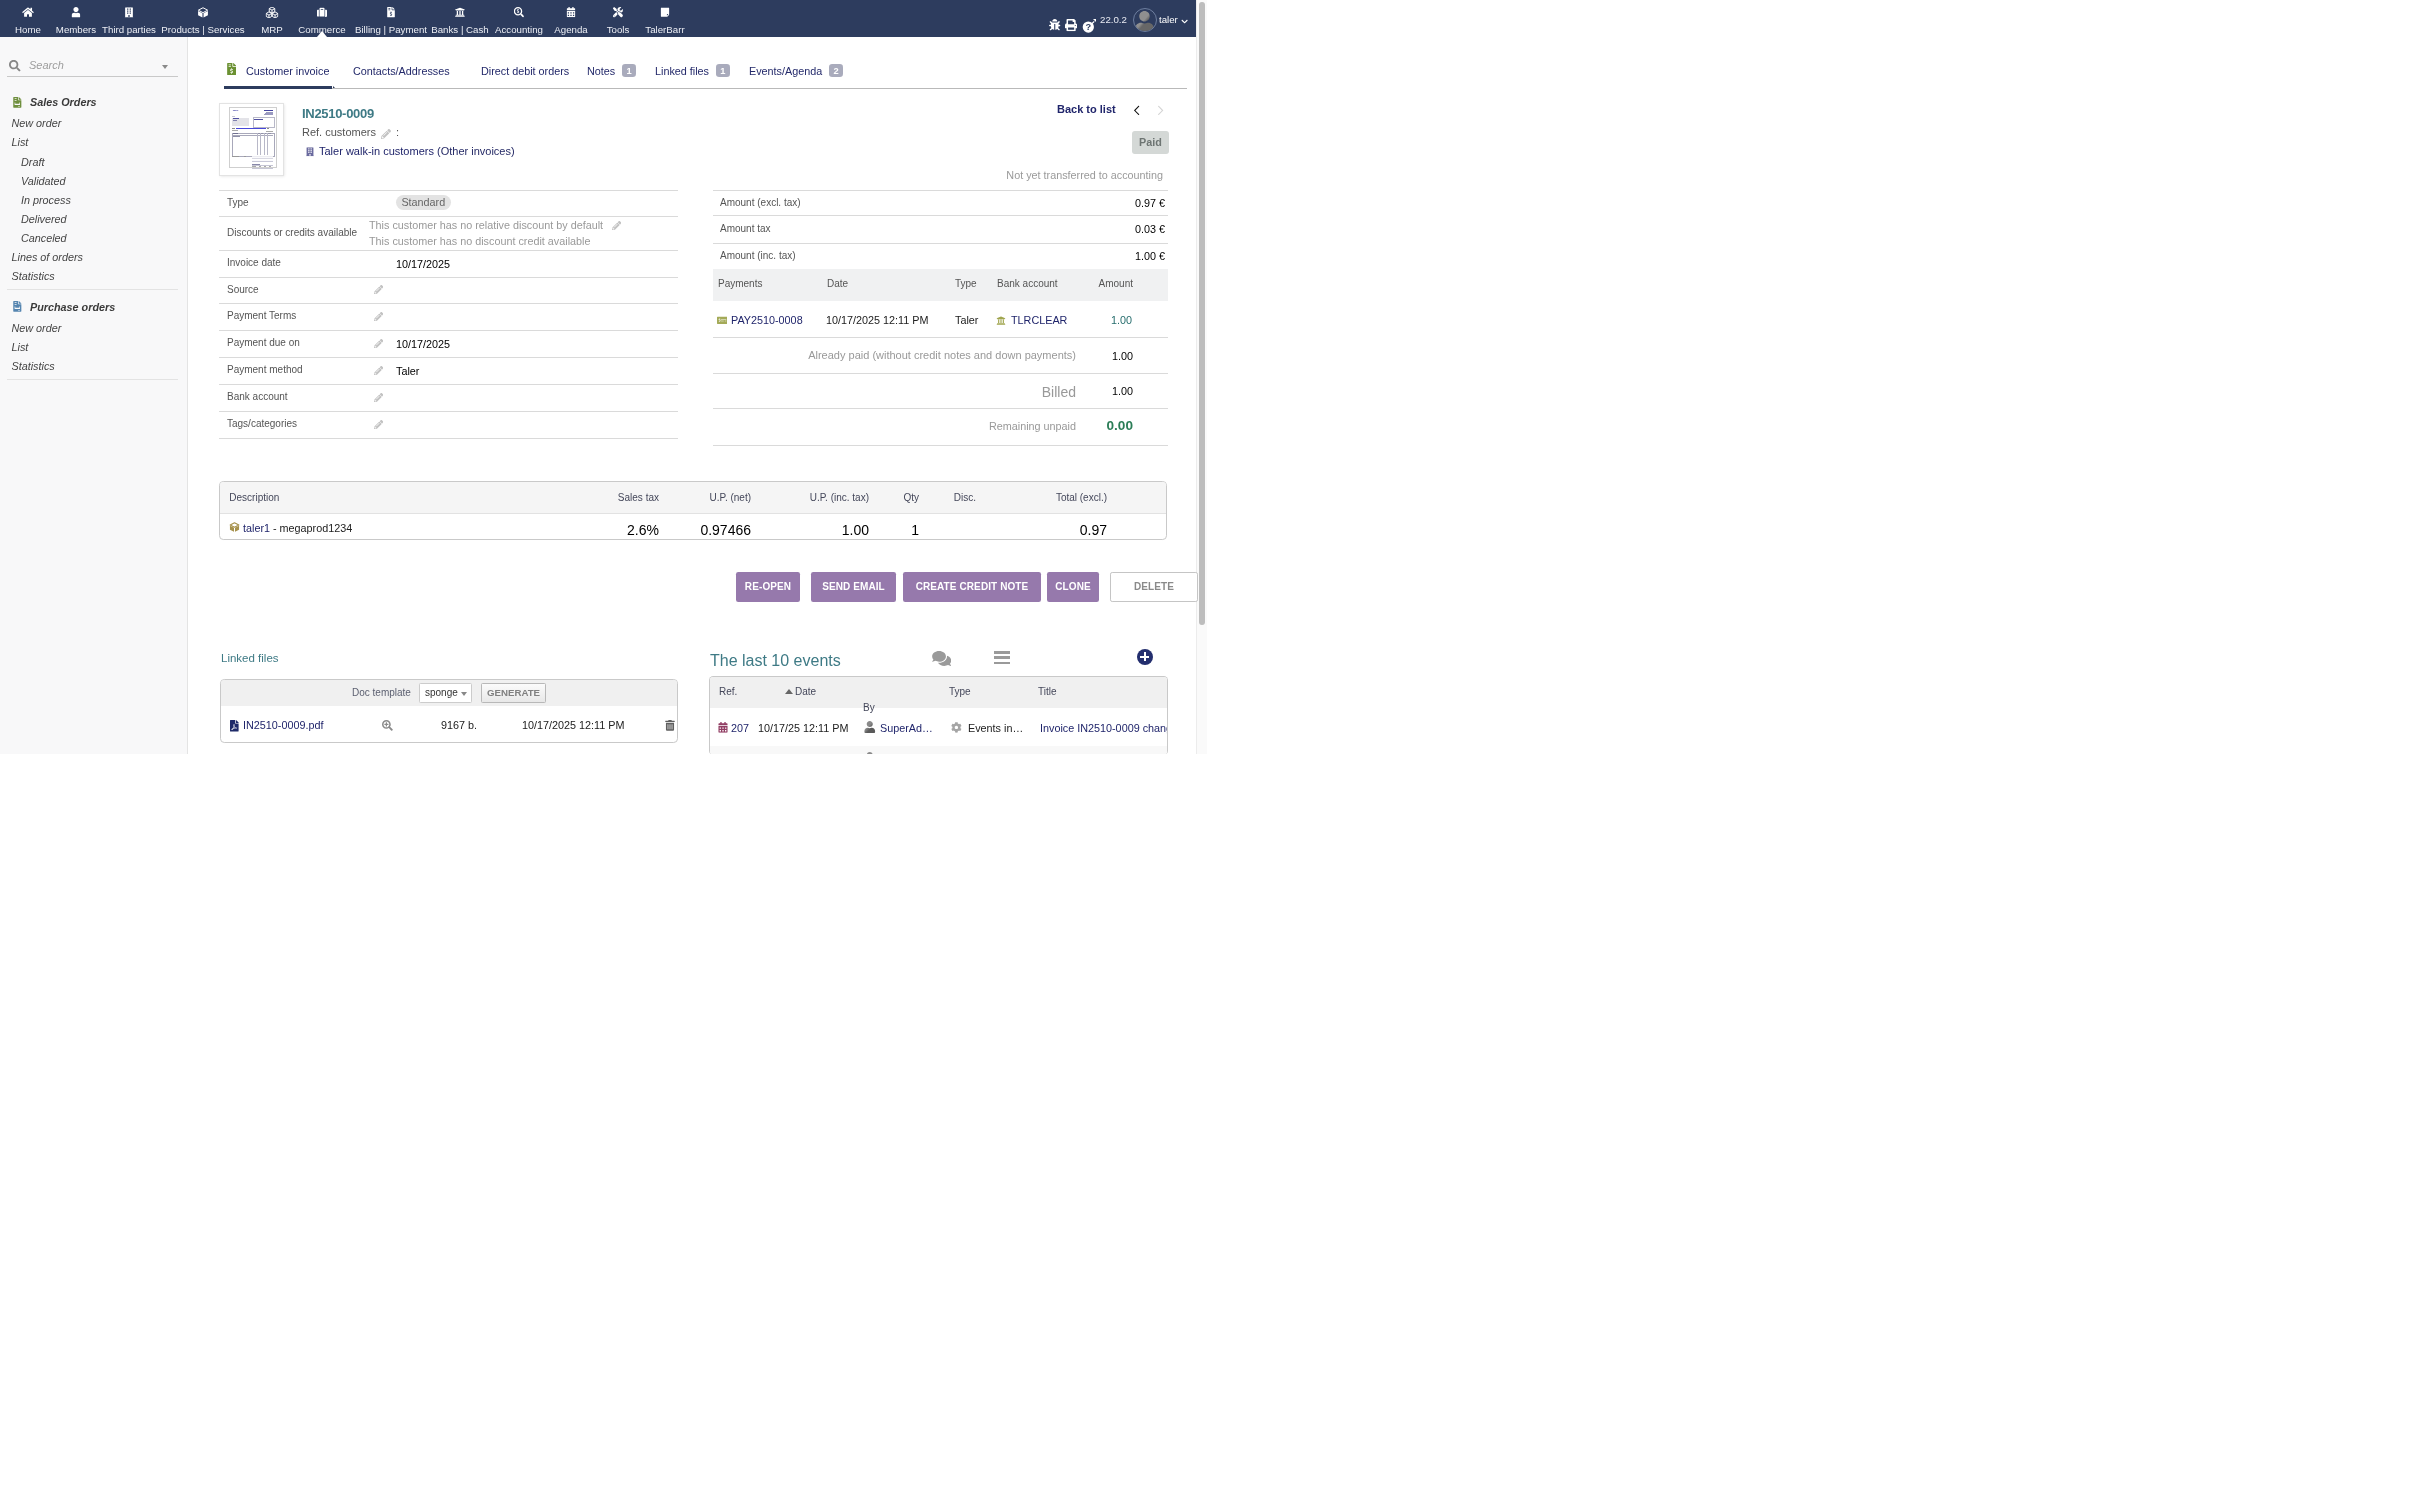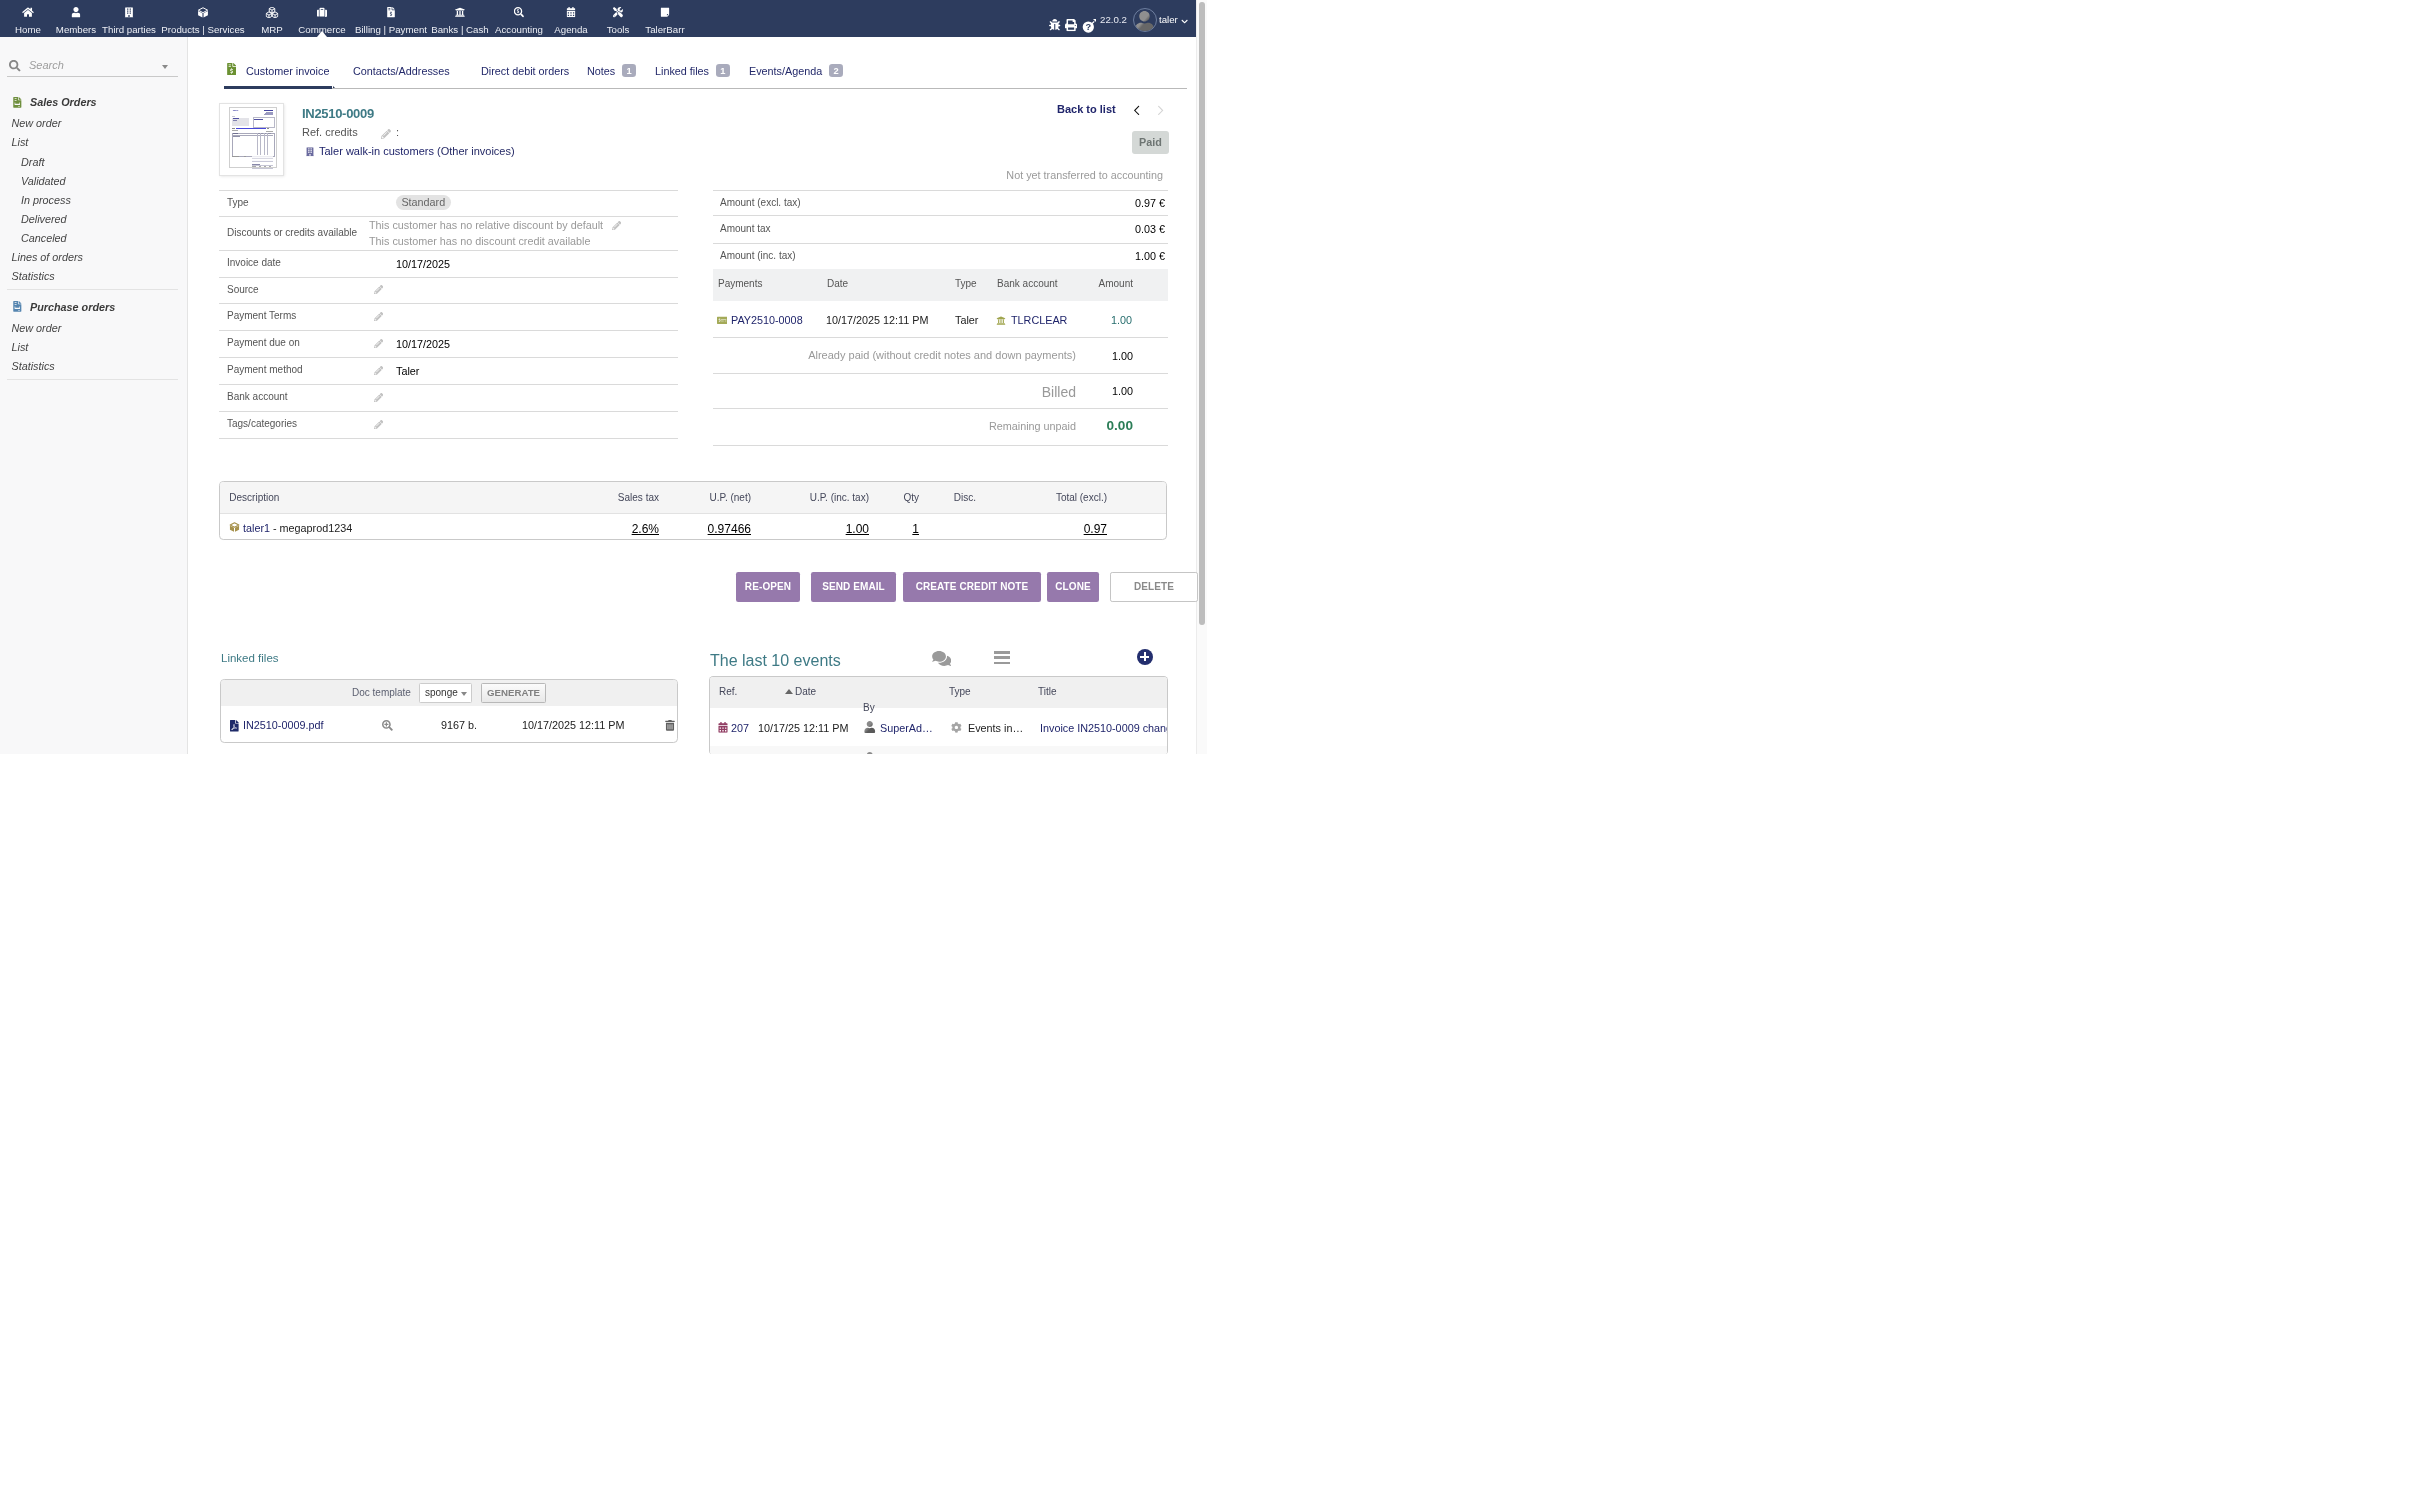--- a/index.html
+++ b/index.html
@@ -29,21 +29,21 @@
 #tabline{position:absolute;left:224px;top:88px;width:963px;height:0.7px;background:#b9b9b9;}
 #tabactive{position:absolute;left:224px;top:86px;width:108px;height:2.9px;background:#2d3c5e;}
 #tabactive:after{content:"";position:absolute;right:-2.9px;top:0;width:0;height:0;border-bottom:2.9px solid #2c3a59;border-right:2.9px solid transparent;}
 .hline{position:absolute;height:0.7px;background:#dadada;}
 .fldlbl{position:absolute;color:#555;font-size:10px;white-space:nowrap;}
 .fldval{position:absolute;color:#000;font-size:10.8px;white-space:nowrap;}
 .pencil{position:absolute;}
 .ralign{text-align:right;}
 
 .ta{font-size:10px;color:#44475a;white-space:nowrap;}
-.ra{font-size:12px;color:#000;white-space:nowrap;text-decoration:underline;}
+.ra{font-size:14px;color:#000;white-space:nowrap;}
 .but{position:absolute;top:572px;height:30px;background:#9679ac;border-radius:2.2px;color:#fff;font-weight:bold;font-size:10px;text-align:center;line-height:30px;letter-spacing:0.1px;}
 .butdel{background:#fff;border:0.7px solid #c5c5c5;box-sizing:border-box;color:#8a8a8a;line-height:28px;}
 </style>
 </head>
 <body>
 <div id="page">
     <svg width="0" height="0" style="position:absolute">
       <defs>
         <symbol id="i-home" viewBox="0 0 576 512">
           <path d="M280.37 148.26L96 300.11V464a16 16 0 0 0 16 16l112.06-.29a16 16 0 0 0 15.92-16V368a16 16 0 0 1 16-16h64a16 16 0 0 1 16 16v95.64a16 16 0 0 0 16 16.05L464 480a16 16 0 0 0 16-16V300L295.67 148.26a12.19 12.19 0 0 0-15.3 0zM571.6 251.47L488 182.56V44.05a12 12 0 0 0-12-12h-56a12 12 0 0 0-12 12v72.61L318.47 43a48 48 0 0 0-61 0L4.34 251.47a12 12 0 0 0-1.6 16.9l25.5 31A12 12 0 0 0 45.15 301l235.22-193.74a12.19 12.19 0 0 1 15.3 0L530.9 301a12 12 0 0 0 16.9-1.6l25.5-31a12 12 0 0 0-1.7-16.93z"></path>
@@ -302,21 +302,21 @@
 <span class="abs" style="left:22px;top:56px;width:8.6px;height:0.6px;background:#8888a8;"></span>
 <div class="abs" style="left:22px;top:57px;width:21px;height:2.9px;border-top:0.4px solid #c5c5d5;border-bottom:0.4px solid #c5c5d5;">
             <span class="abs" style="left:0.7px;top:0.6px;width:3.6px;height:0.5px;background:#aaa;"></span>
             <span class="abs" style="left:7.2px;top:0.6px;width:2.2px;height:0.5px;background:#aaa;"></span>
             <span class="abs" style="left:12.2px;top:0.6px;width:2.2px;height:0.5px;background:#aaa;"></span>
             <span class="abs" style="left:17px;top:0.6px;width:2.9px;height:0.5px;background:#aaa;"></span>
           </div>
 </div>
 </div>
 <span class="abs teal" style="left:302px;top:106px;font-size:13px;font-weight:bold;letter-spacing:-0.3px;">IN2510-0009</span>
-<span class="abs" style="left:302px;top:126px;font-size:11px;color:#555;">Ref. credits</span>
+<span class="abs" style="left:302px;top:126px;font-size:11px;color:#555;">Ref. customers</span>
 <svg class="pencil" style="left:381px;top:129px;" width="10" height="10" viewBox="0 0 512 512" fill="#c2c2c2">
         <path d="M497.9 142.1l-46.1 46.1c-4.7 4.7-12.3 4.7-17 0l-111-111c-4.7-4.7-4.7-12.3 0-17l46.1-46.1c18.7-18.7 49.1-18.7 67.9 0l60.1 60.1c18.8 18.7 18.8 49.1 0 67.9zM284.2 99.8L21.6 362.4.4 483.9c-2.9 16.4 11.4 30.6 27.8 27.8l121.5-21.3 262.6-262.6c4.7-4.7 4.7-12.3 0-17l-111-111c-4.8-4.7-12.4-4.7-17.1 0zM124.1 339.9c-5.5-5.5-5.5-14.3 0-19.8l154-154c5.5-5.5 14.3-5.5 19.8 0s5.5 14.3 0 19.8l-154 154c-5.5 5.5-14.3 5.5-19.8 0zM88 424h48v36.3l-64.5 11.3-31.1-31.1L51.7 376H88v48z"></path>
       </svg>
 <span class="abs" style="left:396px;top:126px;font-size:11px;color:#555;"> :</span>
 <svg class="abs" style="left:306px;top:146px;" width="8" height="11.5" viewBox="0 0 448 512" fill="#6a6a9e">
         <use href="#i-building"></use>
       </svg>
 <span class="abs navy" style="left:319px;top:145px;font-size:11px;">Taler walk-in customers <span style="color:#252a66">(Other invoices)</span></span>
 <span class="abs navy" style="left:1057px;top:103px;font-size:11px;font-weight:bold;">Back to list</span>
 <svg class="abs" style="left:1132px;top:105px;" width="9.3" height="10.8" viewBox="0 0 256 512" fill="#111">

